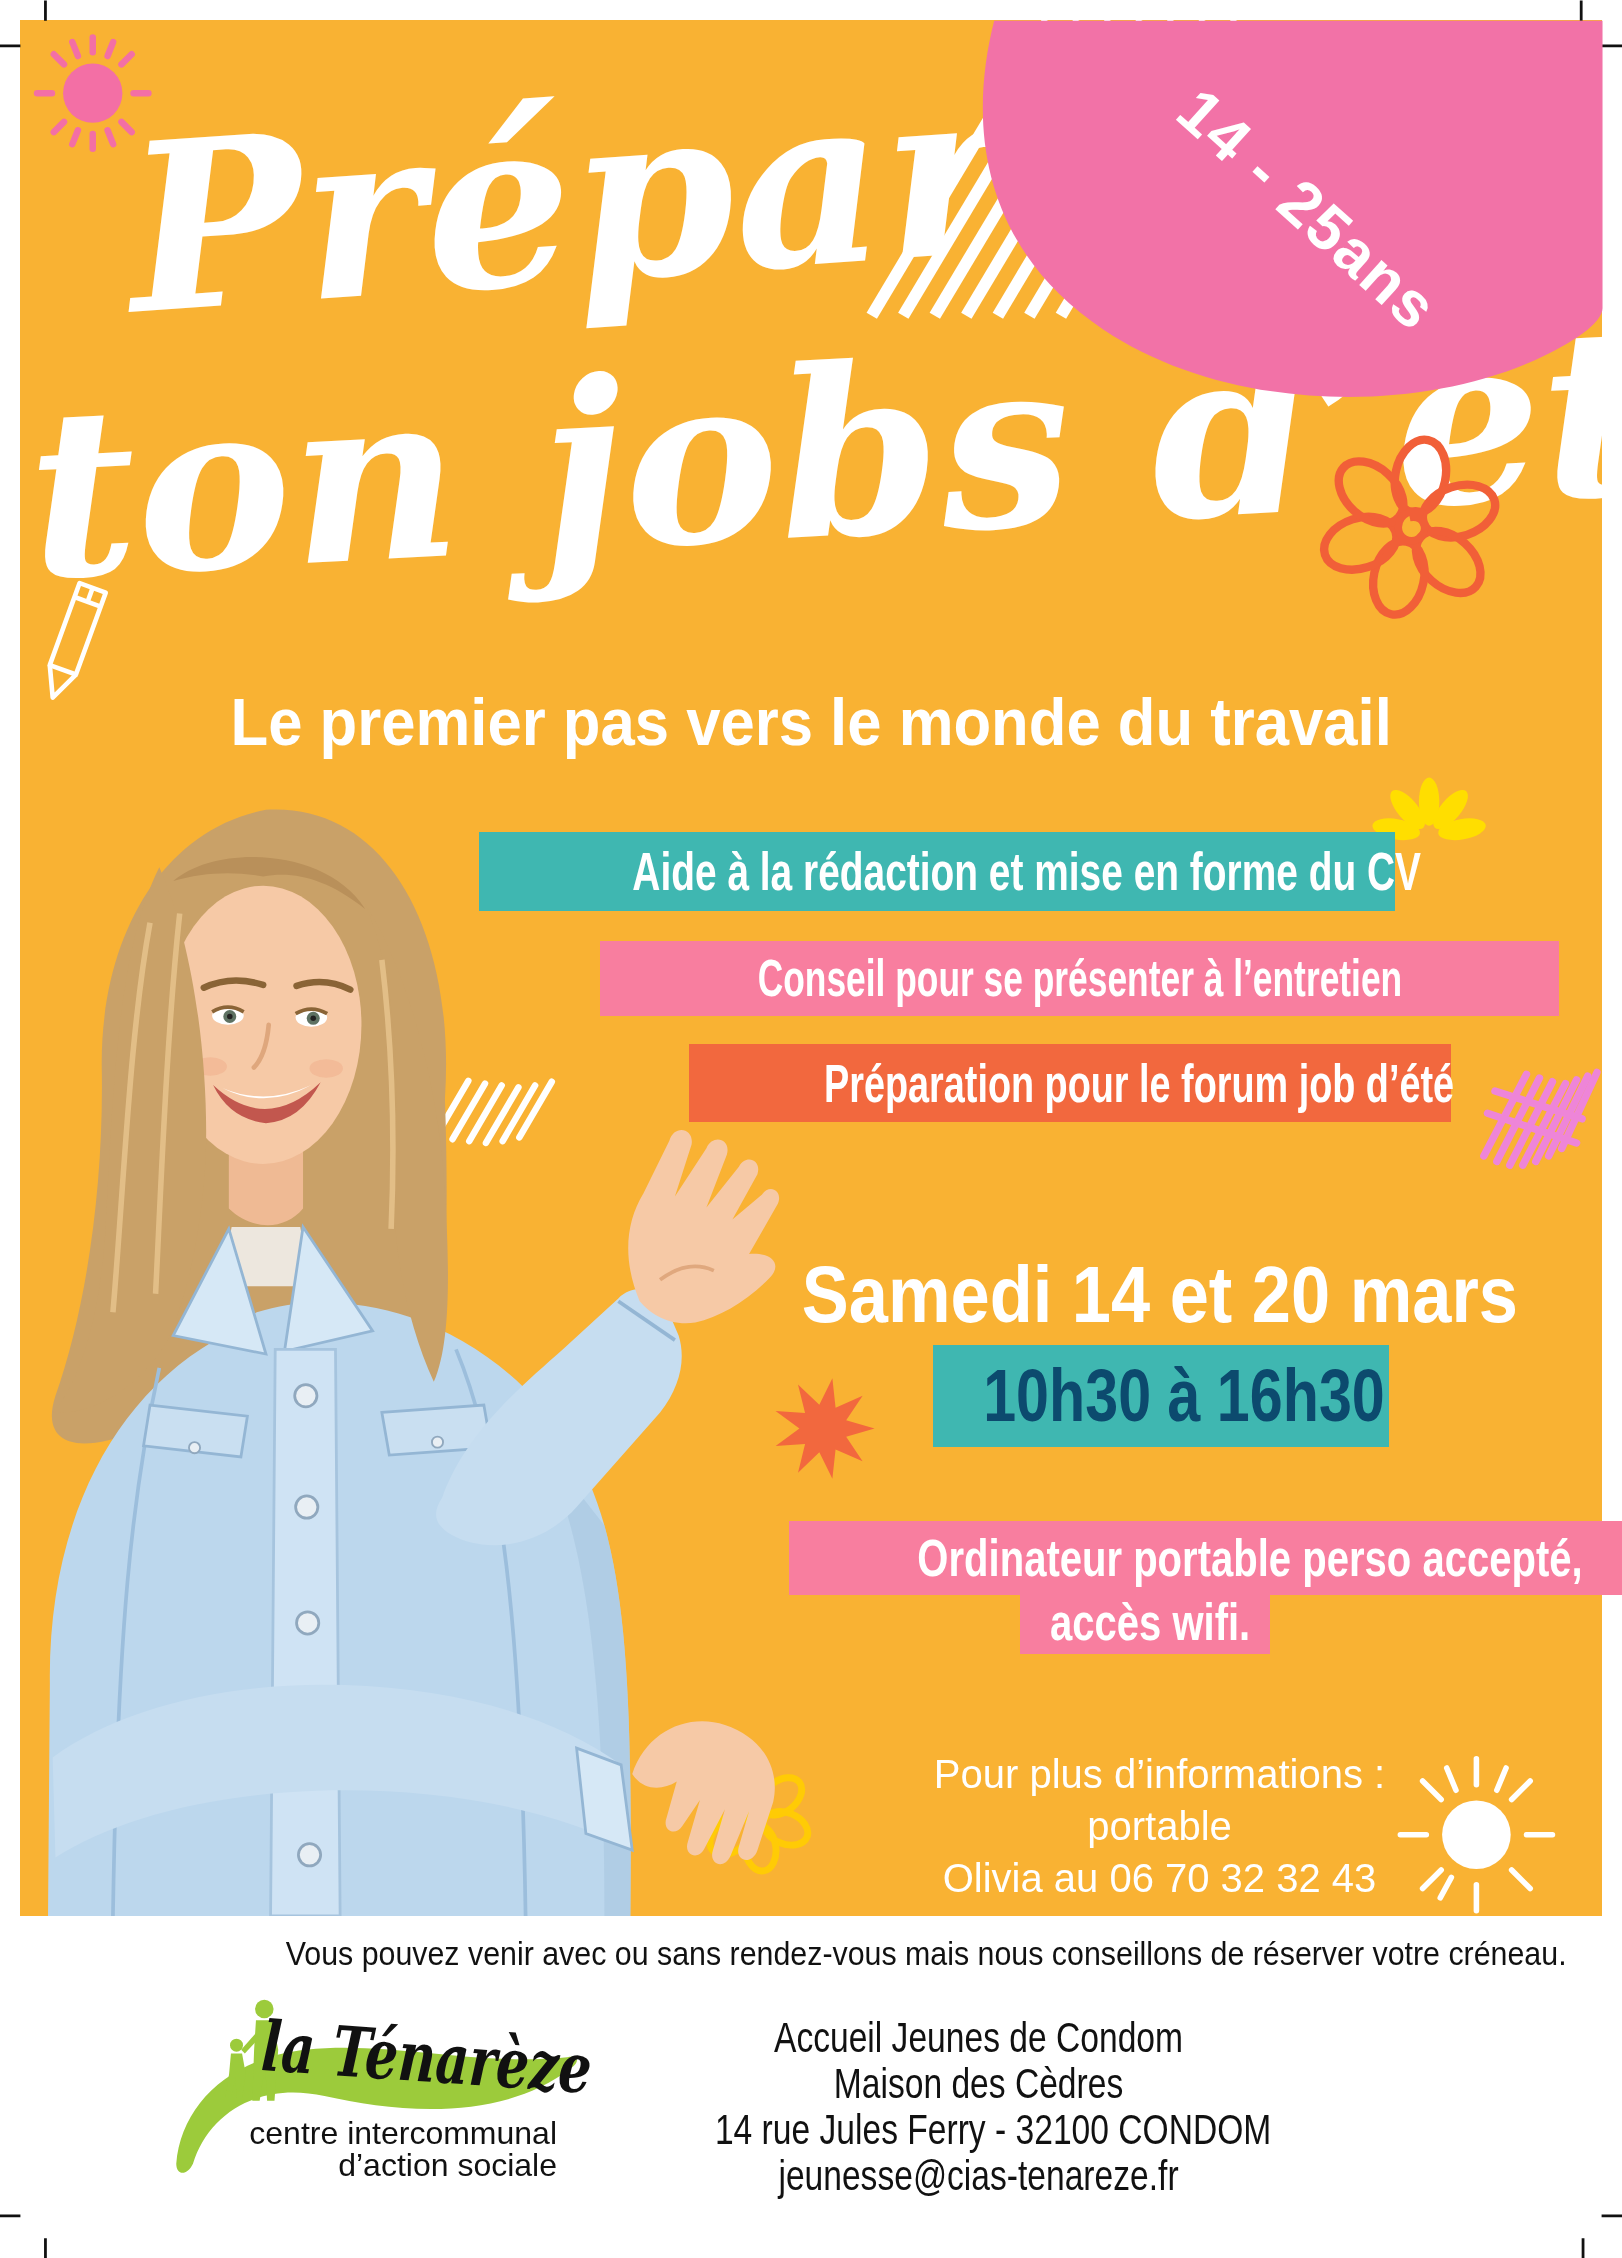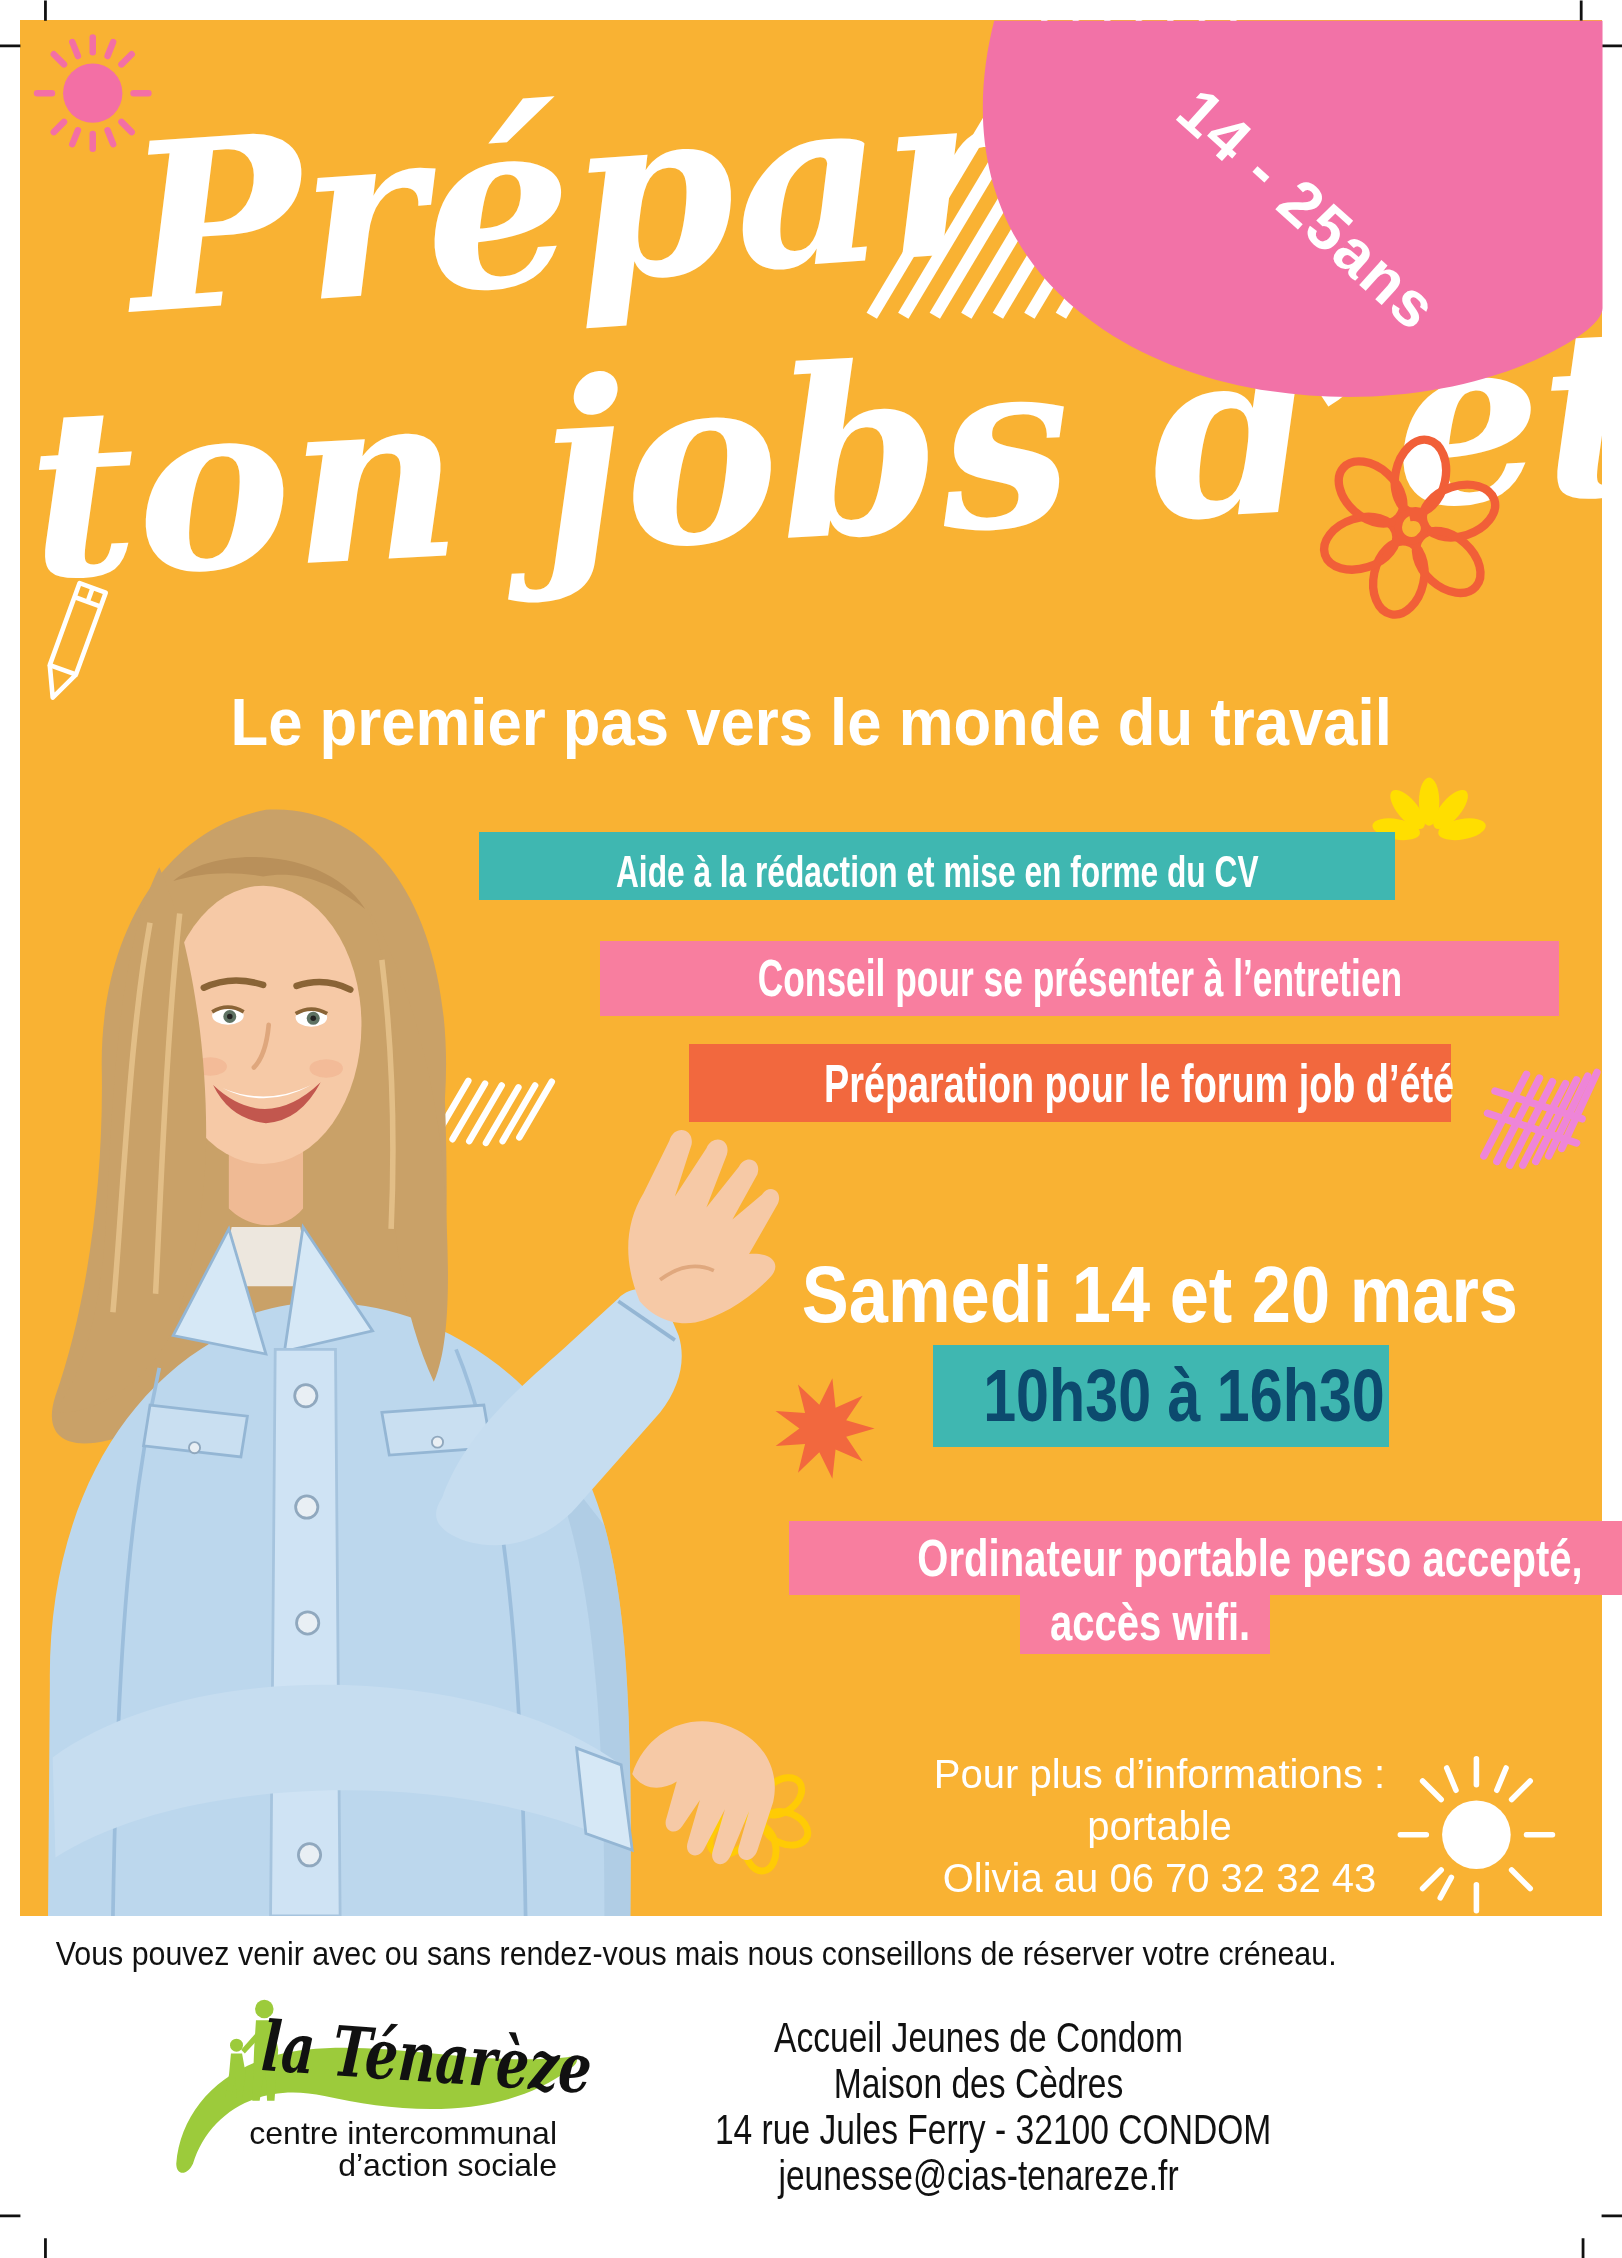--- a/index.html
+++ b/index.html
@@ -14,21 +14,21 @@
           text-align:center;white-space:nowrap;}
   #title1{left:56px;top:56px;width:1169px;font-size:232px;line-height:278px;transform:rotate(-4deg);}
   #title2{left:28px;top:319px;width:1466px;font-size:232px;line-height:278px;transform:rotate(-3deg);}
   
   #subtitle{left:20.4px;top:683px;width:1582px;text-align:center;color:#fff;font-weight:bold;
             font-size:67px;line-height:78px;white-space:nowrap;}
   #subtitle>span{display:inline-block;transform:scaleX(.92);}
   
   .banner{color:#fff;font-weight:bold;text-align:center;white-space:nowrap;}
   .banner>span{display:inline-block;transform:scaleX(.72);}
-  #banner-cv{left:479px;top:832px;width:916px;height:68px;line-height:79px;font-size:44px;background:#3FB7B1;}
+  #banner-cv{left:479px;top:832px;width:916px;height:79px;line-height:79px;font-size:54px;background:#3FB7B1;}
   #banner-interview{left:600px;top:941px;width:959px;height:75px;line-height:75px;font-size:52px;background:#F87E9F;}
   #banner-interview>span{transform:scaleX(.68);}
   #banner-forum{left:689px;top:1044px;width:762px;height:78px;line-height:78px;font-size:54px;background:#F2683E;}
   #banner-forum>span{transform:scaleX(.70);}
   
   #event-date{left:691px;top:1252px;width:937px;text-align:center;color:#fff;font-weight:bold;
               font-size:80px;line-height:85px;white-space:nowrap;}
   #event-date>span{display:inline-block;transform:scaleX(.88);}
   #time-box{left:933px;top:1345px;width:456px;height:102px;background:#3FB7B1;text-align:center;
             color:#0c4a6e;font-weight:bold;font-size:74px;line-height:102px;white-space:nowrap;}
@@ -39,21 +39,21 @@
   #laptop1{left:789px;top:1521px;width:923px;height:74px;line-height:74px;font-size:52px;}
   #laptop2{left:1020px;top:1595px;width:250px;height:59px;line-height:54px;font-size:52px;}
   
   #contact{left:881px;top:1748px;width:557px;text-align:center;color:#fff;font-weight:normal;
            font-size:40px;line-height:52px;}
   #contact>div{white-space:nowrap;}
   
   #age-badge-label{left:1113px;top:173px;width:390px;text-align:center;color:#fff;font-weight:bold;
                    font-size:63px;transform:rotate(42deg);white-space:nowrap;letter-spacing:1.9px;}
   
-  #notice{left:0;top:1935px;width:1622px;text-align:left;color:#111;font-size:33px;white-space:nowrap;}
+  #notice{left:0;top:1935px;width:1622px;text-align:right;color:#111;font-size:33px;white-space:nowrap;}
   #notice>span{display:inline-block;transform:scaleX(.92);}
   #logo-name{left:262px;top:2005px;width:315px;color:#111;font-family:"DejaVu Serif",serif;
              font-style:italic;font-weight:bold;font-size:69px;white-space:nowrap;
              transform:rotate(4deg) scaleX(.75);transform-origin:0 50%;}
   #logo-sub{left:223px;top:2117px;width:334px;text-align:right;color:#111;font-size:32px;line-height:32px;}
   #address{left:649px;top:2015px;width:659px;text-align:center;color:#111;font-size:42px;line-height:46px;}
   #address>div{white-space:nowrap;transform:scaleX(.80);}
   svg{display:block;}
 </style>
 </head>

